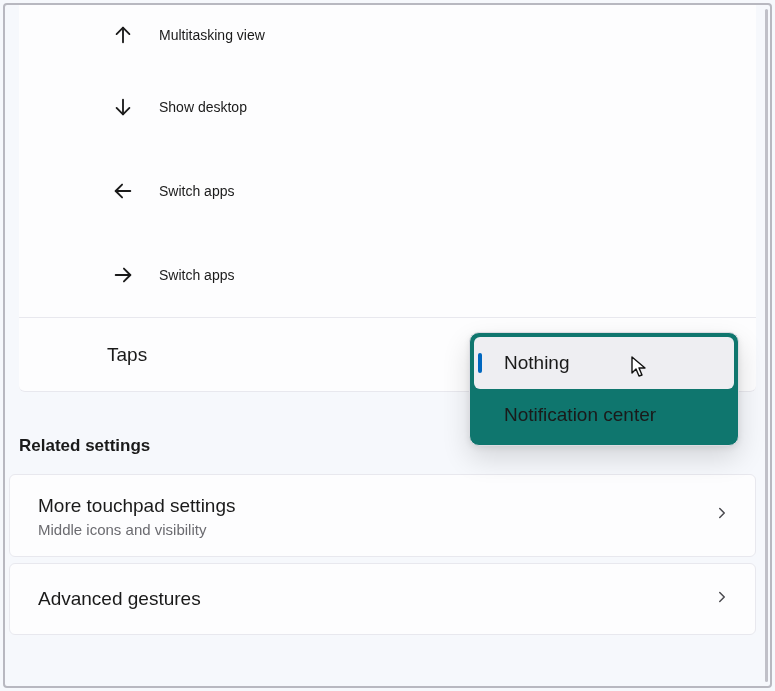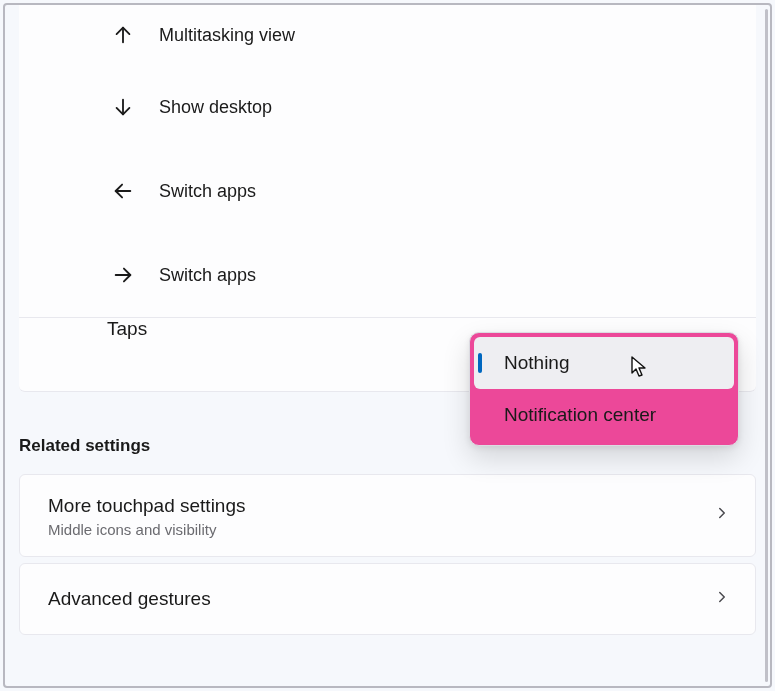--- a/index.html
+++ b/index.html
@@ -59,42 +59,42 @@
       position: absolute;
       left: 84px;
       width: 40px;
       display: flex;
       justify-content: center;
     }
     .gesture-icon svg { stroke: #1a1a1a; }
     .gesture-label {
       position: absolute;
       left: 140px;
-      font-size: 18px;
+      font-size: 14px;
       color: #1a1a1a;
     }
     .taps-row {
       border-top: 1px solid #e8e8ee;
       height: 74px;
       display: flex;
-      align-items: flex-start;
+      align-items: center;
       padding-left: 88px;
     }
     .taps-label { font-size: 19px; }
     .related-heading {
       font-size: 17px;
       font-weight: 600;
       margin: 44px 0 18px 14px;
       color: #1a1a1a;
     }
     .setting-card {
       background: #fdfdfe;
       border: 1px solid #e8e8ee;
       border-radius: 6px;
-      margin: 0 14px 6px 14px;
+      margin: 0 14px 6px 4px;
       padding: 18px 24px 18px 28px;
       display: flex;
       align-items: center;
       justify-content: space-between;
       min-height: 72px;
     }
     .setting-title {
       font-size: 19px;
       color: #1a1a1a;
       line-height: 1.35;
@@ -103,21 +103,21 @@
       font-size: 15px;
       color: #6b6b70;
       margin-top: 2px;
     }
     .chevron { flex-shrink: 0; }
     .dropdown {
       position: absolute;
       left: 464px;
       top: 327px;
       width: 270px;
-      background: #ec4899;
+      background: #0f766e;
       border: 1px solid #dcdce2;
       border-radius: 10px;
       box-shadow: 0 12px 28px rgba(0,0,0,0.14), 0 2px 6px rgba(0,0,0,0.08);
       padding: 4px;
       z-index: 50;
     }
     .dropdown-item {
       height: 52px;
       display: flex;
       align-items: center;

